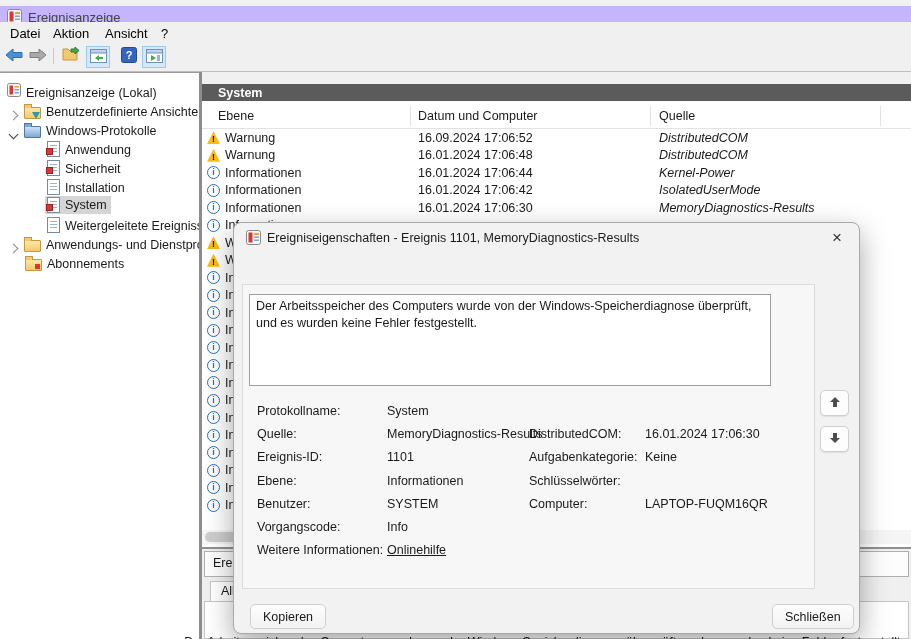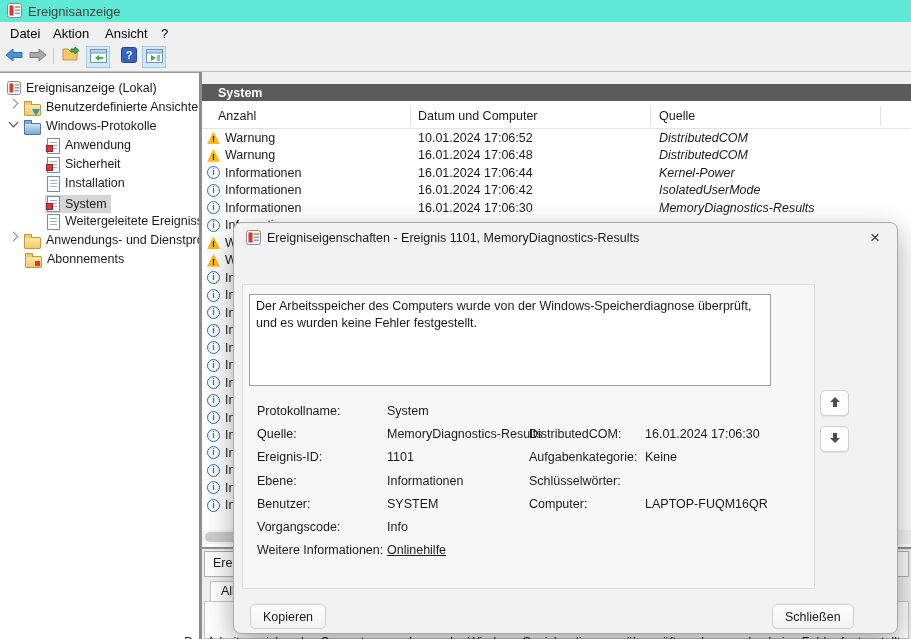--- a/index.html
+++ b/index.html
@@ -1,34 +1,34 @@
 <!DOCTYPE html>
 <html><head>
 <meta charset="utf-8">
 <style>
   html,body{margin:0;padding:0;}
   body{font-family:"Liberation Sans",sans-serif;background:#fff;}
   #screen{position:relative;width:911px;height:639px;background:#f0f0f0;overflow:hidden;
           font-size:12.5px;color:#1a1a1a;}
 
   
-  .titlebar{position:absolute;left:0;top:0;width:100%;height:22px;background:#5eead4;}
+  .titlebar{position:absolute;left:0;top:6px;width:100%;height:22px;background:#c4b5fd;}
   .titlebar .apptitle{position:absolute;left:28px;top:4px;font-size:13px;color:#444;}
   .app-ico{position:absolute;left:7px;top:3px;}
   .menubar{position:absolute;left:0;top:22px;width:100%;height:22px;background:#f0f0f0;}
   .menubar span{position:absolute;top:4px;font-size:13px;color:#000000;cursor:default;}
   .toolbar{position:absolute;left:0;top:44px;width:100%;height:27px;background:#f0f0f0;border-bottom:1px solid #bdbdbd;}
   .tbtn{position:absolute;top:2px;width:22px;height:20px;display:flex;align-items:center;justify-content:center;}
   .tbtn.active{background:#d3e9fb;border:1px solid #9fc9eb;width:22px;height:20px;}
   .tsep{position:absolute;top:4px;width:1px;height:16px;background:#c9c9c9;}
 
   
   .sidebar{position:absolute;left:0;top:72px;width:199px;bottom:0;background:#fff;border-top:1px solid #9b9b9b;overflow:hidden;}
   .vsplit{position:absolute;left:199px;top:72px;width:3px;bottom:0;background:#8c8c8c;}
-  .tree-item{position:absolute;height:19px;display:flex;align-items:flex-start;white-space:nowrap;cursor:default;}
+  .tree-item{position:absolute;height:19px;display:flex;align-items:flex-end;white-space:nowrap;cursor:default;}
   .tree-item .lbl{margin-left:5px;}
   .tree-item .sel{background:#d5d5d5;display:flex;align-items:center;padding:1px 4px 1px 2px;}
   .chev{width:6px;height:6px;border-right:1.6px solid #8a8a8a;border-bottom:1.6px solid #8a8a8a;display:inline-block;margin-right:7px;}
   .chev.right{transform:rotate(-45deg);}
   .chev.down{transform:rotate(45deg);border-color:#404040;}
 
   
   .ico-log{width:11px;height:14px;background:#fff;border:1px solid #7a8aa0;position:relative;flex:none;}
   .ico-log::before{content:"";position:absolute;left:2px;right:2px;top:3px;height:9px;
       background:repeating-linear-gradient(to bottom,#9db3c8 0 1px,transparent 1px 3px);}
@@ -70,21 +70,21 @@
   .pane-header{position:absolute;left:204px;right:2px;top:551px;height:24px;background:#fdfdfd;border:1px solid #b0b0b0;}
   .pane-header .ph-text{position:absolute;left:8px;top:4px;font-size:12.5px;white-space:nowrap;}
   .pane-body{position:absolute;left:204px;right:2px;top:577px;bottom:0;background:#f0f0f0;}
   .pane-tab{position:absolute;left:6px;top:4px;height:20px;background:#fff;border:1px solid #c6c6c6;border-bottom:none;
       padding:2px 10px 0 10px;font-size:12.5px;white-space:nowrap;}
   .pane-content{position:absolute;left:0;right:0;top:24px;bottom:0;background:#fff;border:1px solid #c6c6c6;}
   .pane-text{position:absolute;right:4px;top:33px;white-space:nowrap;font-size:12.5px;color:#1a1a1a;}
 
   
   .dialog{position:absolute;left:233px;top:222px;width:625px;height:410px;background:#f2f2f2;
-      border:1px solid #a8a8a8;border-radius:8px;box-shadow:0 10px 28px rgba(0,0,0,.35);padding-left:38px;}
+      border:1px solid #a8a8a8;border-radius:8px;box-shadow:0 10px 28px rgba(0,0,0,.35);}
   .dlg-title{position:absolute;left:0;top:0;right:0;height:30px;}
   .dlg-title .txt{position:absolute;left:33px;top:8px;font-size:12.5px;color:#1a1a1a;white-space:nowrap;}
   .dlg-close{position:absolute;right:10px;top:4px;width:24px;height:22px;text-align:center;line-height:22px;
       font-size:17px;color:#333;cursor:default;}
   .dlg-tabs{position:absolute;left:8px;top:36px;height:26px;}
   .tab{display:inline-block;padding:4px 12px 5px 12px;font-size:12.5px;position:relative;}
   .tab.active{background:#fcfcfc;border:1px solid #d9d9d9;border-bottom:none;z-index:2;}
   .tabpage{position:absolute;left:8px;top:61px;width:571px;height:303px;background:#f7f7f7;border:1px solid #dcdcdc;}
   .descbox{position:absolute;left:6px;top:9px;width:522px;height:92px;background:#fff;border:1px solid #9f9f9f;
       padding:3px 6px;box-sizing:border-box;font-size:12.5px;line-height:1.35;color:#1a1a1a;}
@@ -219,32 +219,32 @@
   </div>
   <div class="vsplit"></div>
 
   <div class="darkbar">
     <span class="logname">System</span>
     <span class="count">Anzahl von Ereignissen: 15.921</span>
   </div>
 
   <div class="tablewrap">
     <div class="thead">
-      <span class="th" style="left:16px">Anzahl</span>
+      <span class="th" style="left:16px">Ebene</span>
       <span class="th" style="left:216px">Datum und Computer</span>
       <span class="th" style="left:457px">Quelle</span>
       <span class="colsep" style="left:208px"></span>
       <span class="colsep" style="left:448px"></span>
       <span class="colsep" style="left:678px"></span>
     </div>
     <div class="rows">
       <div class="ev-row">
         <span class="ev-icon icon-warning"></span>
         <span class="ev-level">Warnung</span>
-        <span class="ev-dt">10.01.2024 17:06:52</span>
+        <span class="ev-dt">16.09.2024 17:06:52</span>
         <span class="ev-src">DistributedCOM</span>
       </div>
       <div class="ev-row">
         <span class="ev-icon icon-warning"></span>
         <span class="ev-level">Warnung</span>
         <span class="ev-dt">16.01.2024 17:06:48</span>
         <span class="ev-src">DistributedCOM</span>
       </div>
       <div class="ev-row">
         <span class="ev-icon icon-info"></span>

